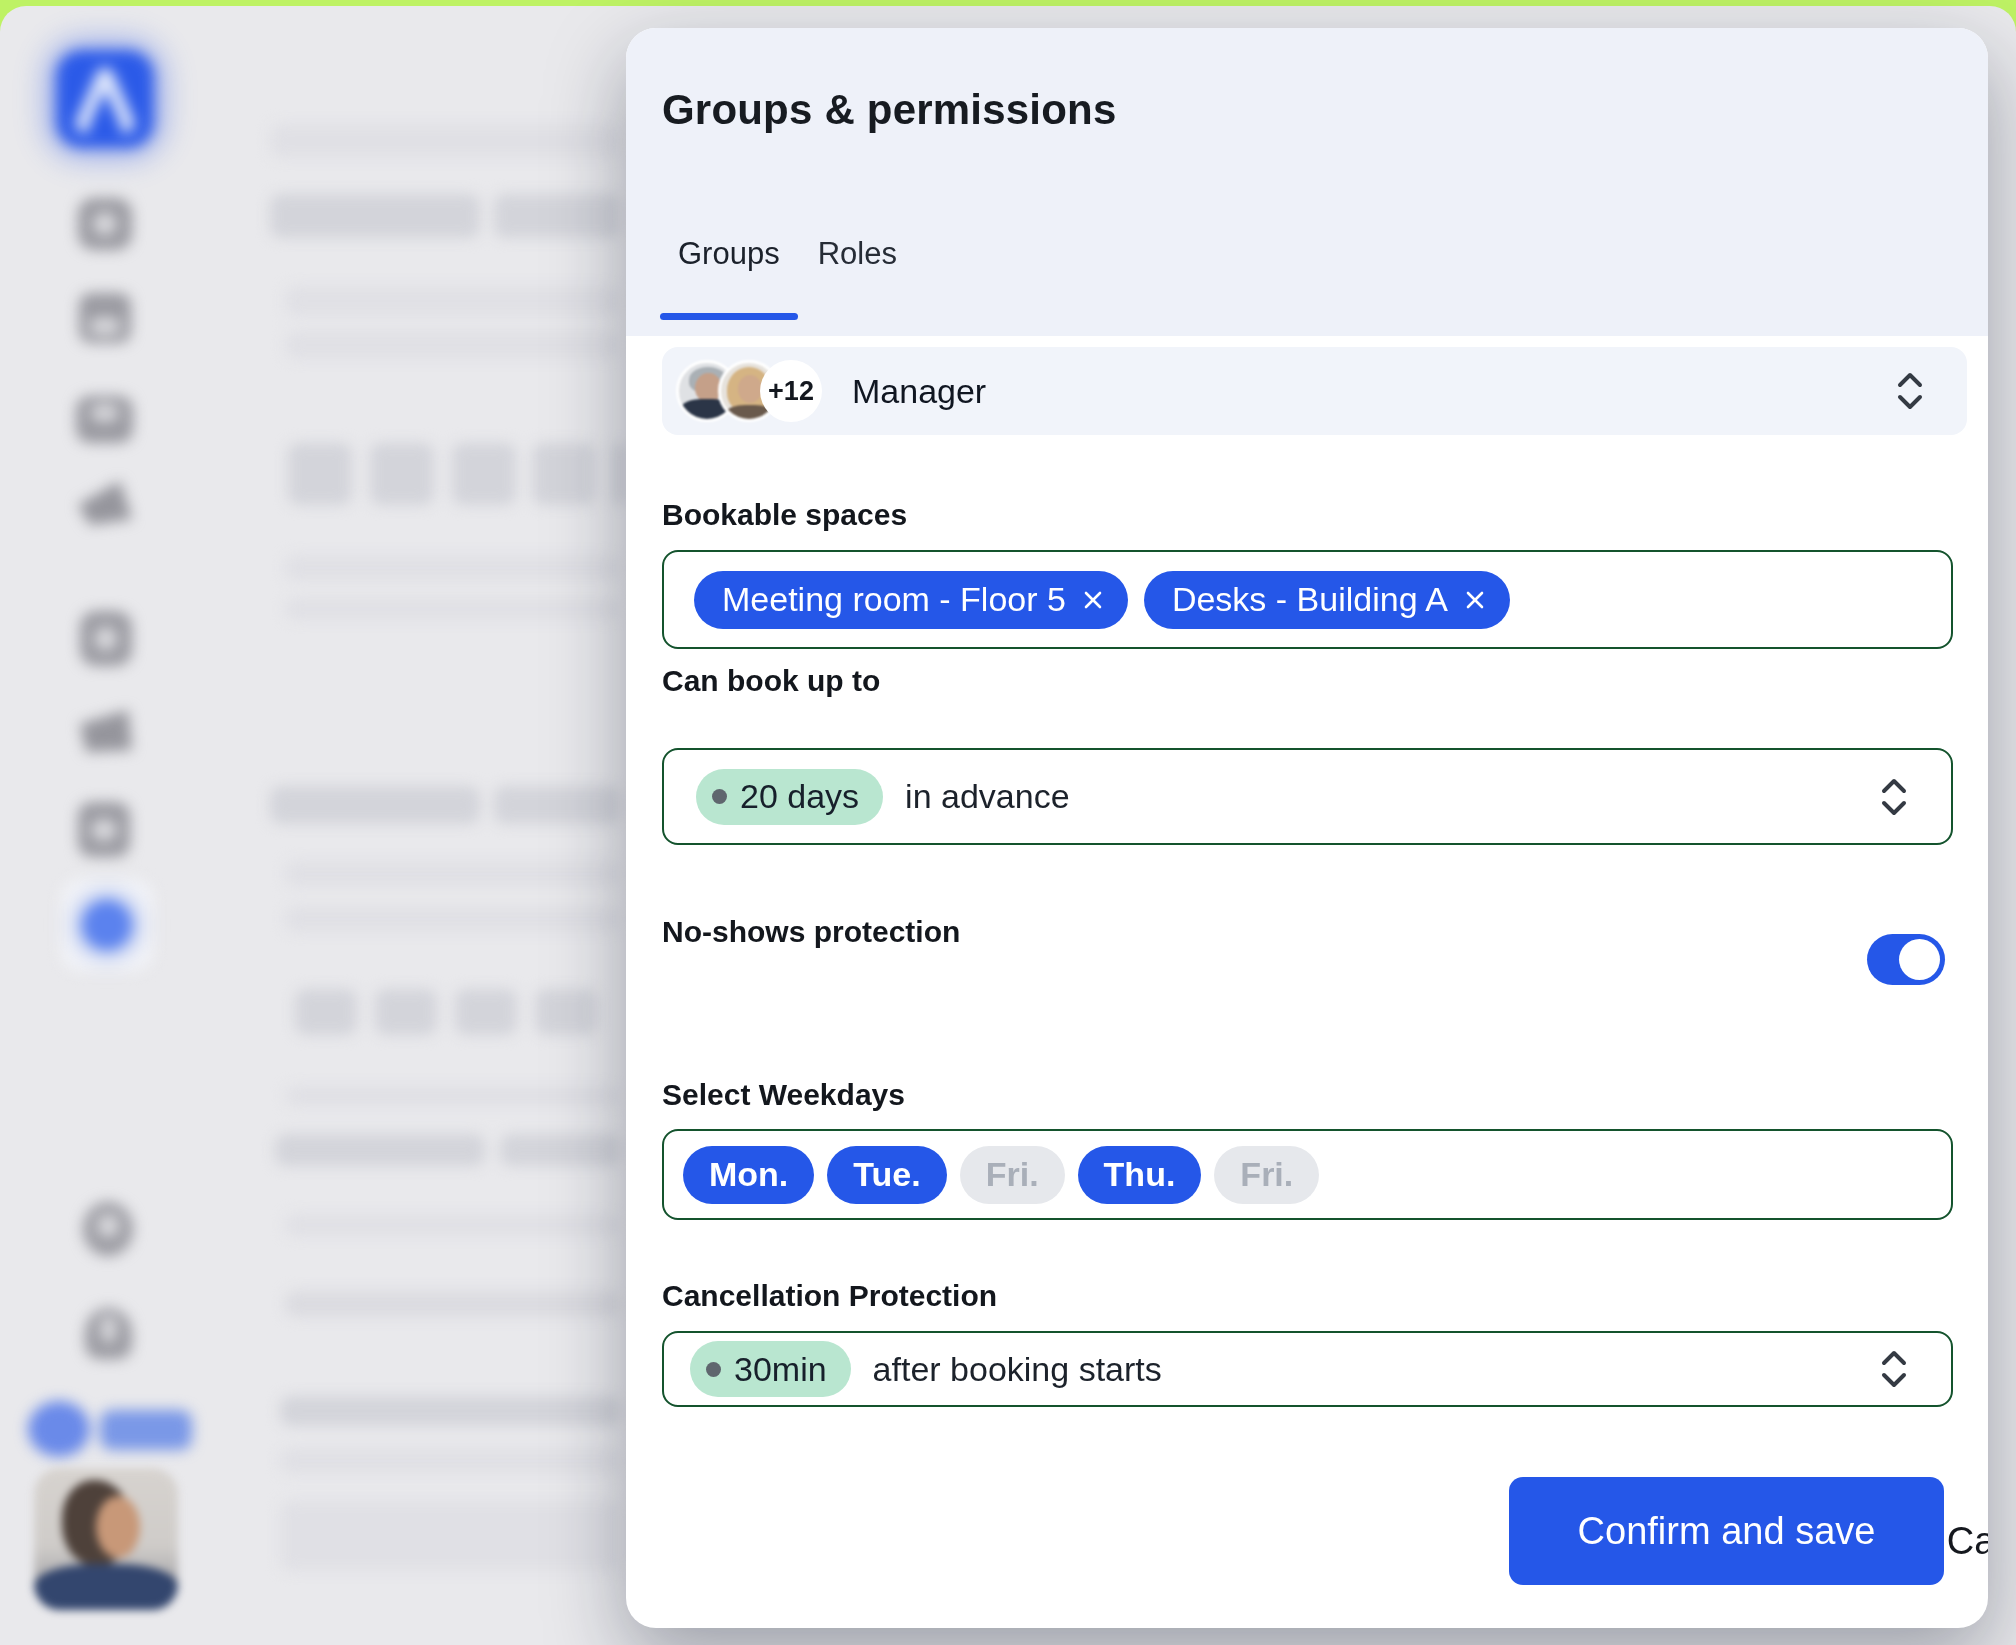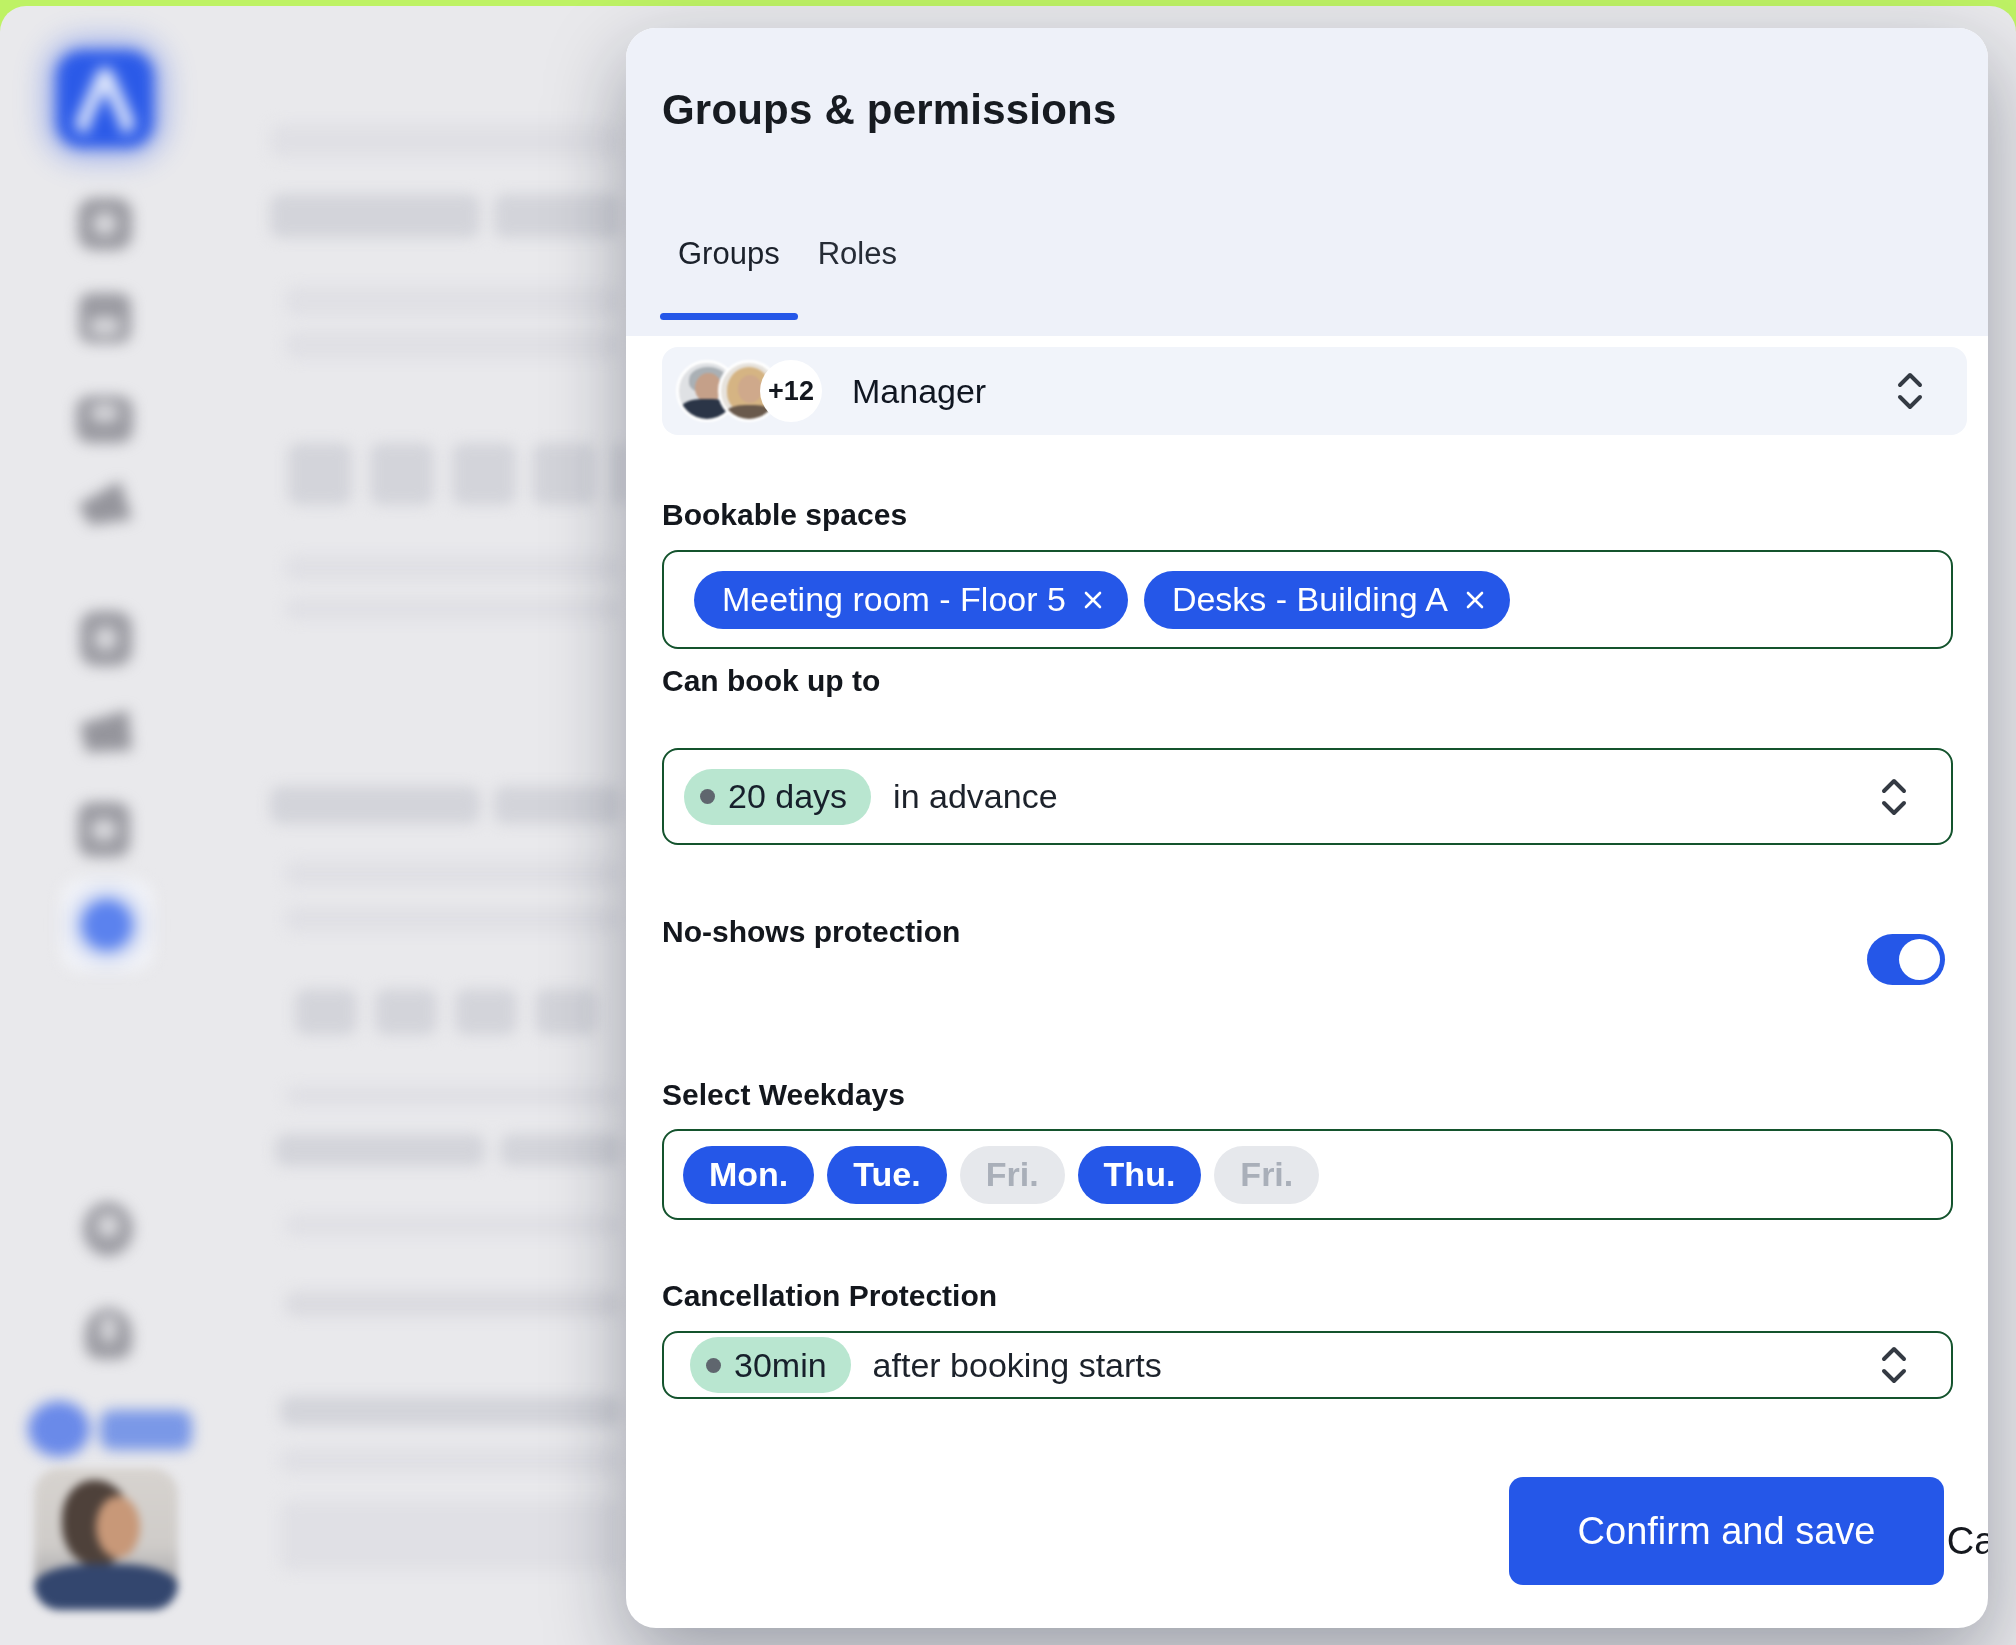--- a/index.html
+++ b/index.html
@@ -204,21 +204,21 @@
       <span class="chip">
         <span>Desks - Building A</span>
         <svg width="22" height="22" viewBox="0 0 22 22">
           <line x1="4" y1="4" x2="18" y2="18" stroke="#ffffff" stroke-width="2.6" stroke-linecap="round"></line>
           <line x1="18" y1="4" x2="4" y2="18" stroke="#ffffff" stroke-width="2.6" stroke-linecap="round"></line>
         </svg>
       </span>
     </div>
 
     <div class="label" style="top:636px;">Can book up to</div>
-    <div class="field outlined" style="top:720px;height:97px;padding-left:20px;">
+    <div class="field outlined" style="top:720px;height:97px;padding-left:32px;">
       <span class="pill-green">
         <span class="dot"></span>
         <span>20 days</span>
       </span>
       <span class="suffix">in advance</span>
       <svg class="chev" width="34" height="44" viewBox="0 0 34 44">
         <polyline points="7,16 17,6 27,16" fill="none" stroke="#343a43" stroke-width="4" stroke-linecap="round" stroke-linejoin="round"></polyline>
         <polyline points="7,28 17,38 27,28" fill="none" stroke="#343a43" stroke-width="4" stroke-linecap="round" stroke-linejoin="round"></polyline>
       </svg>
     </div>
@@ -231,21 +231,21 @@
     <div class="label" style="top:1050px;">Select Weekdays</div>
     <div class="field outlined" style="top:1101px;height:91px;padding-left:19px;gap:13px;">
       <span class="day on">Mon.</span>
       <span class="day on">Tue.</span>
       <span class="day off">Fri.</span>
       <span class="day on">Thu.</span>
       <span class="day off">Fri.</span>
     </div>
 
     <div class="label" style="top:1251px;">Cancellation Protection</div>
-    <div class="field outlined" style="top:1303px;height:68px;padding-left:26px;">
+    <div class="field outlined" style="top:1303px;height:76px;padding-left:26px;">
       <span class="pill-green">
         <span class="dot"></span>
         <span>30min</span>
       </span>
       <span class="suffix">after booking starts</span>
       <svg class="chev" width="34" height="44" viewBox="0 0 34 44">
         <polyline points="7,16 17,6 27,16" fill="none" stroke="#343a43" stroke-width="4" stroke-linecap="round" stroke-linejoin="round"></polyline>
         <polyline points="7,28 17,38 27,28" fill="none" stroke="#343a43" stroke-width="4" stroke-linecap="round" stroke-linejoin="round"></polyline>
       </svg>
     </div>

